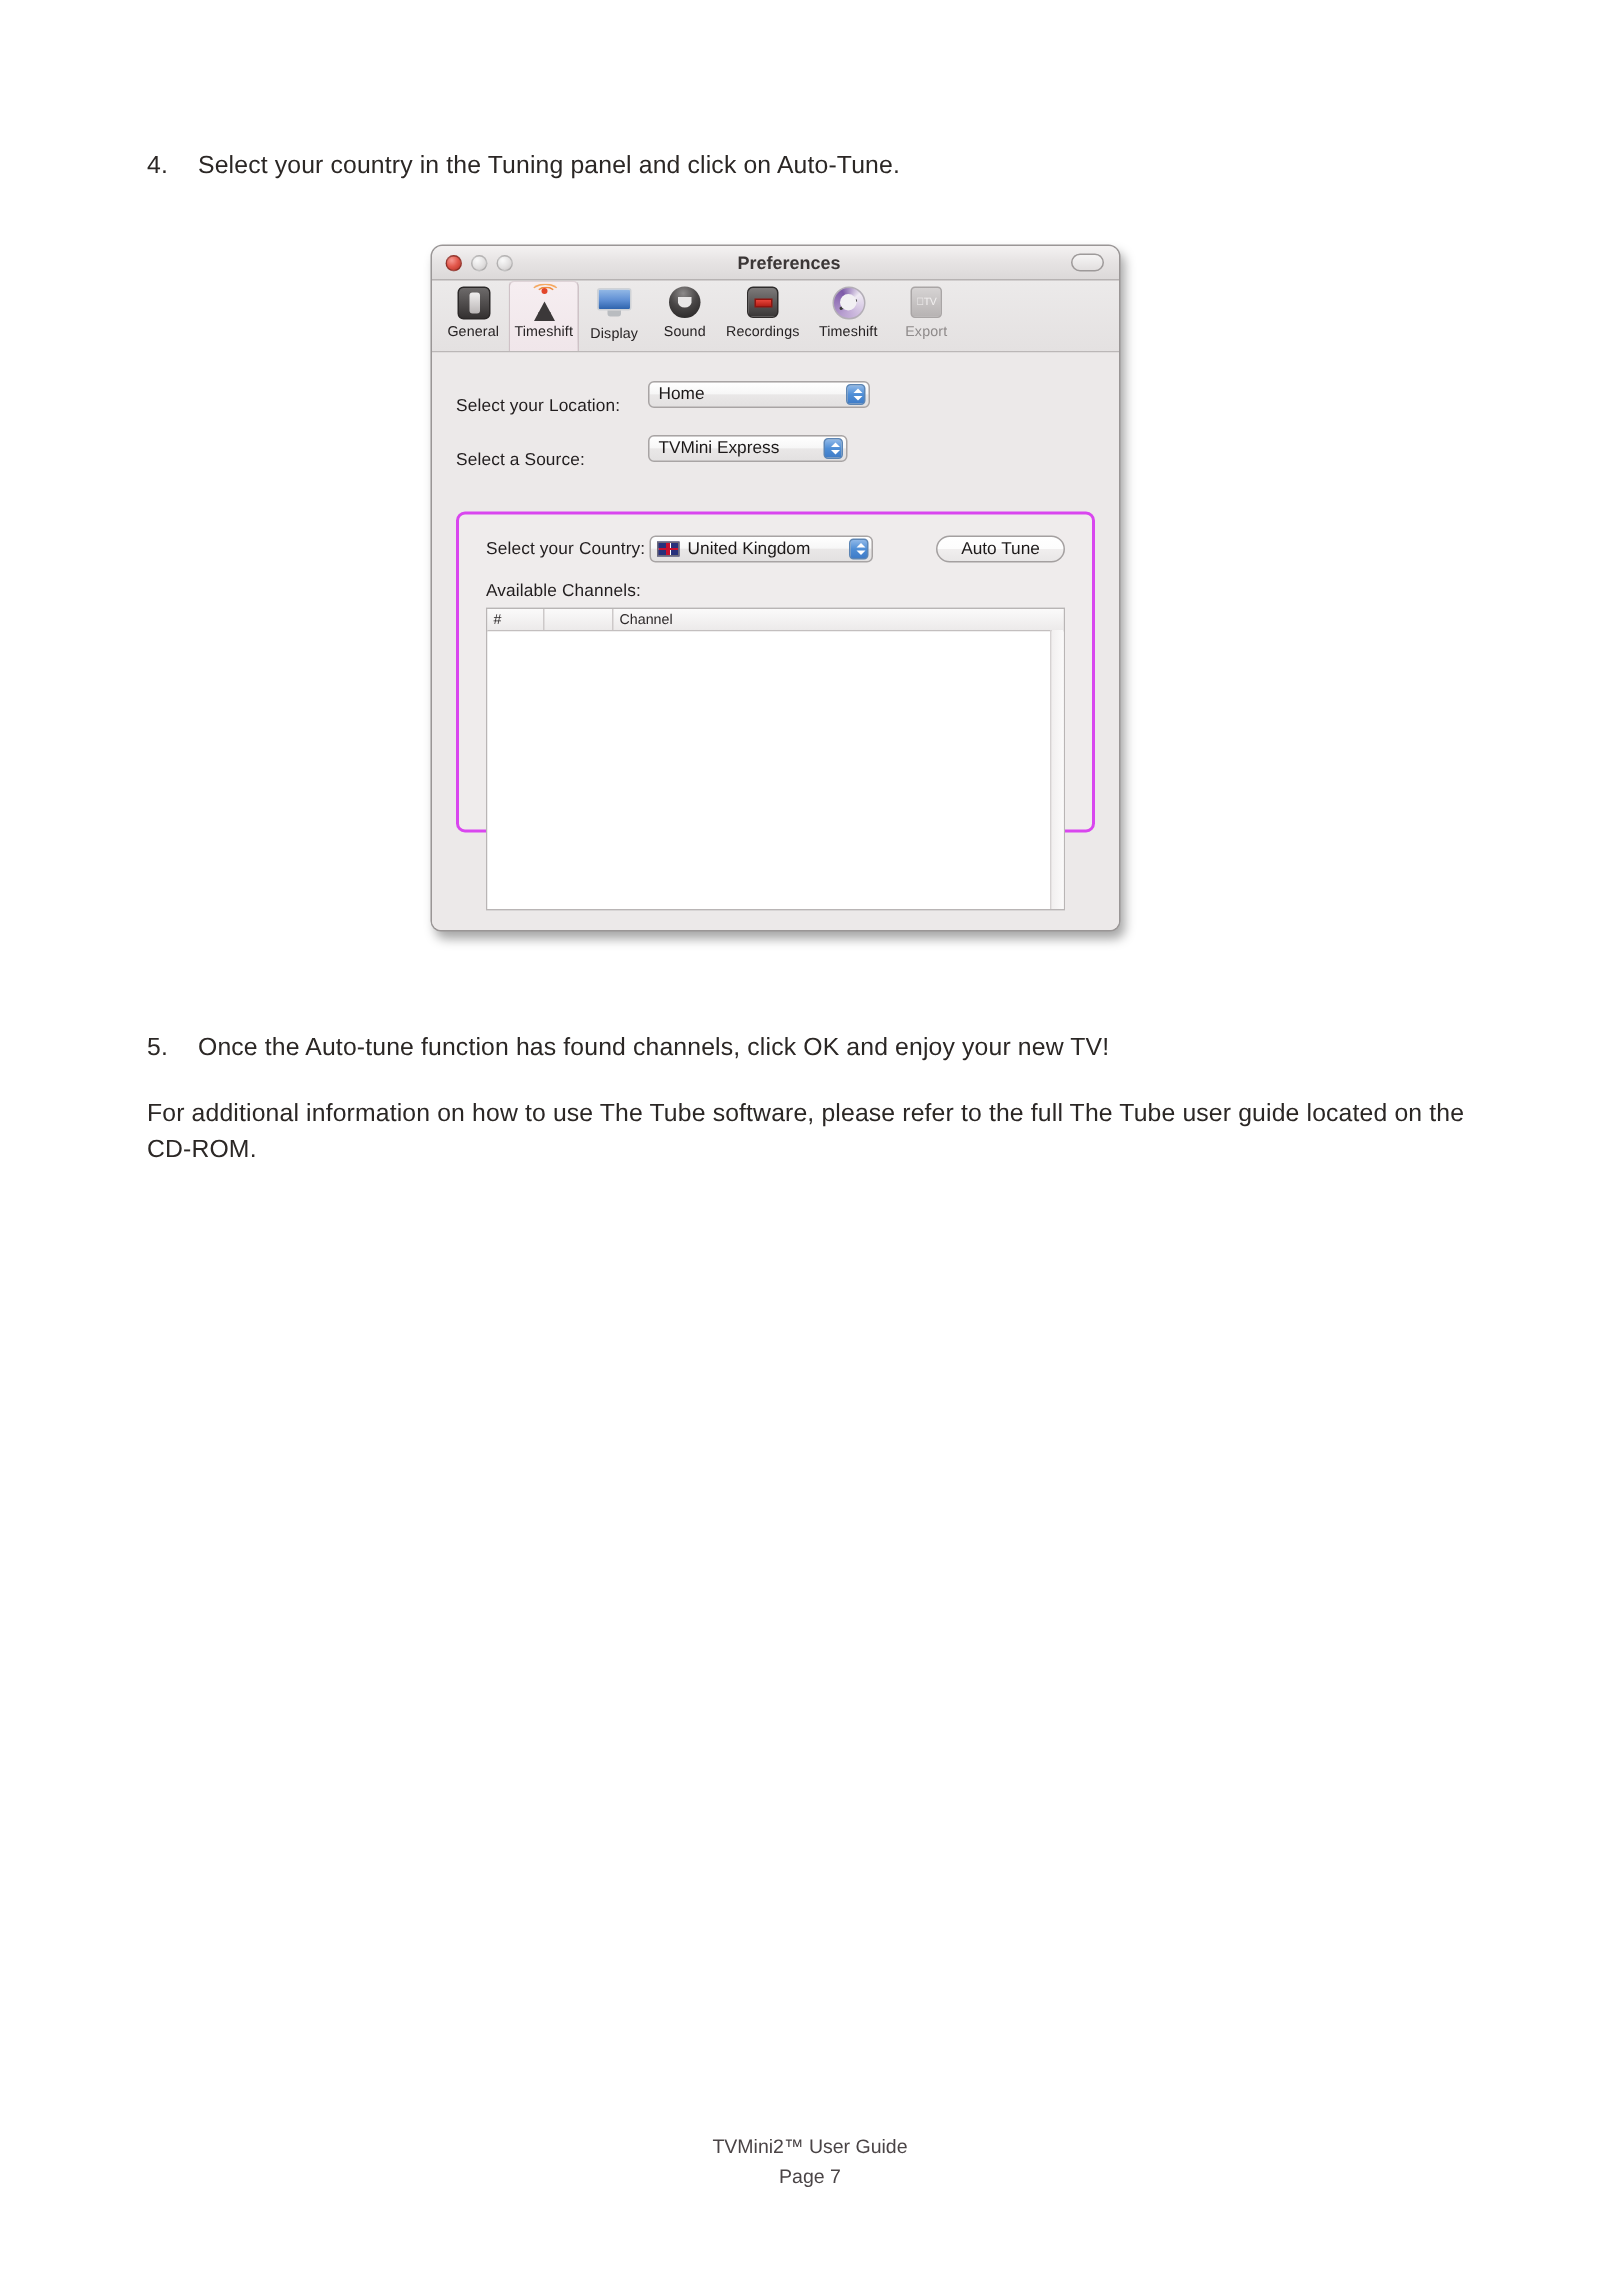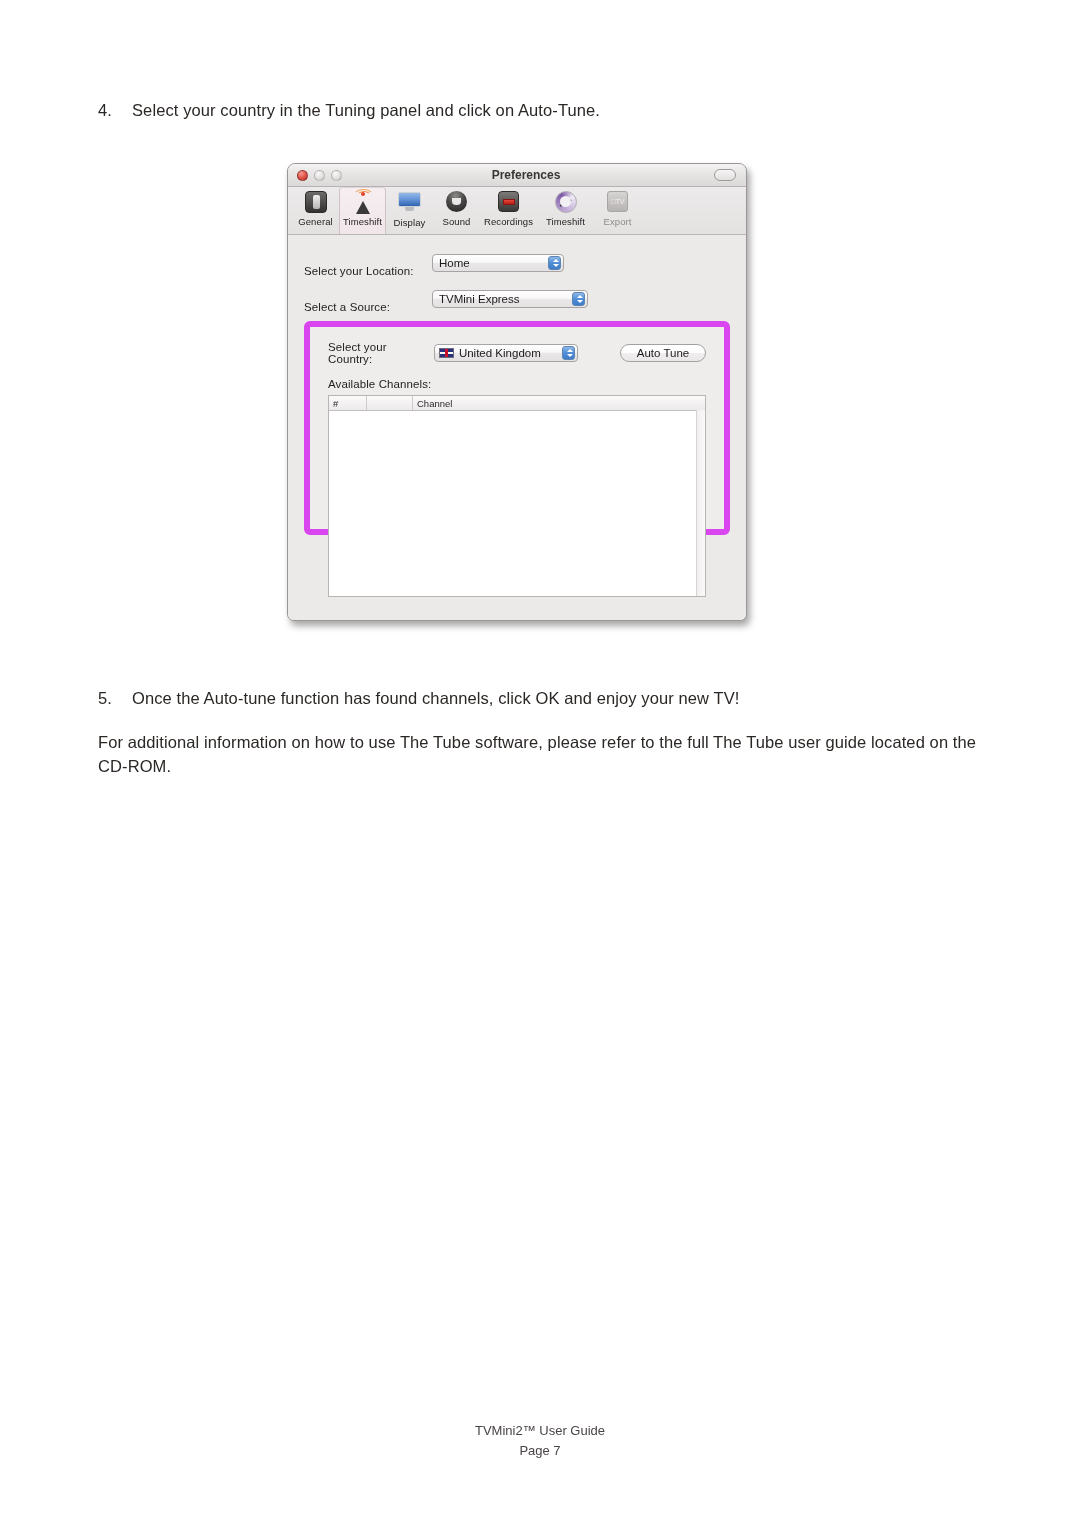--- a/index.html
+++ b/index.html
@@ -335,22 +335,22 @@
     content: "";
     position: absolute;
     left: 3.5px;
     width: 0; height: 0;
     border-left: 3px solid transparent;
     border-right: 3px solid transparent;
   }
   .popup .stepper::before { top: 2px; border-bottom: 3.5px solid #ffffff; }
   .popup .stepper::after  { bottom: 2px; border-top: 3.5px solid #ffffff; }
 
-  #popup-location { width: 132px; }
-  #popup-source   { width: 156px; }
+  #popup-location { width: 148px; }
+  #popup-source   { width: 133px; }
   #popup-country  { width: 152px; padding-left: 4px; }
 
   .flag {
     width: 15px; height: 10px;
     margin-right: 5px;
     position: relative;
     background: #28317c;
     border: 0.5px solid #6d6a7a;
     box-sizing: border-box;
     overflow: hidden;
@@ -366,22 +366,22 @@
   .flag::after {
     content:"";
     position:absolute; inset:0;
     background:
       linear-gradient(to bottom, transparent 44%, #c8102e 44%, #c8102e 56%, transparent 56%),
       linear-gradient(to right, transparent 41%, #c8102e 41%, #c8102e 59%, transparent 59%);
   }
 
   
   .groupbox {
-    margin-top: 8px;
-    border: 6px solid #d946ef;
+    margin-top: 28px;
+    border: 2px solid #d946ef;
     border-radius: 6px;
     background: #efecec;
     padding: 14px 18px 16px;
     box-sizing: border-box;
     height: 214px;
   }
   .grow {
     display: flex;
     align-items: center;
     margin-bottom: 13px;

